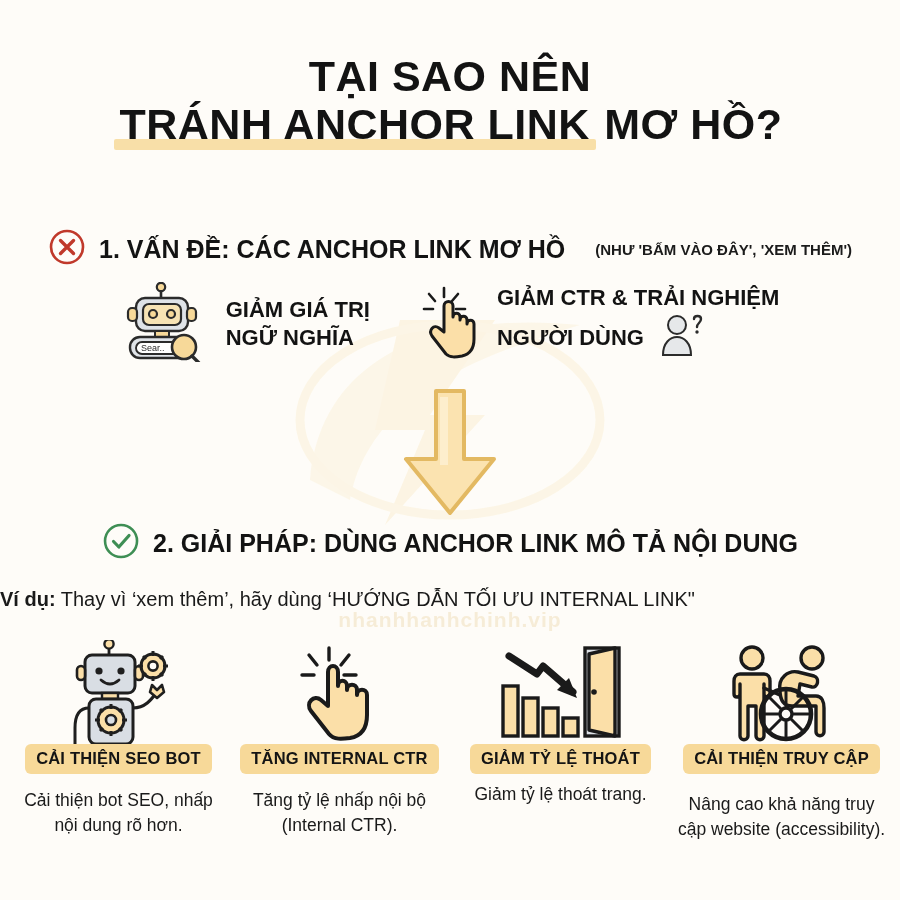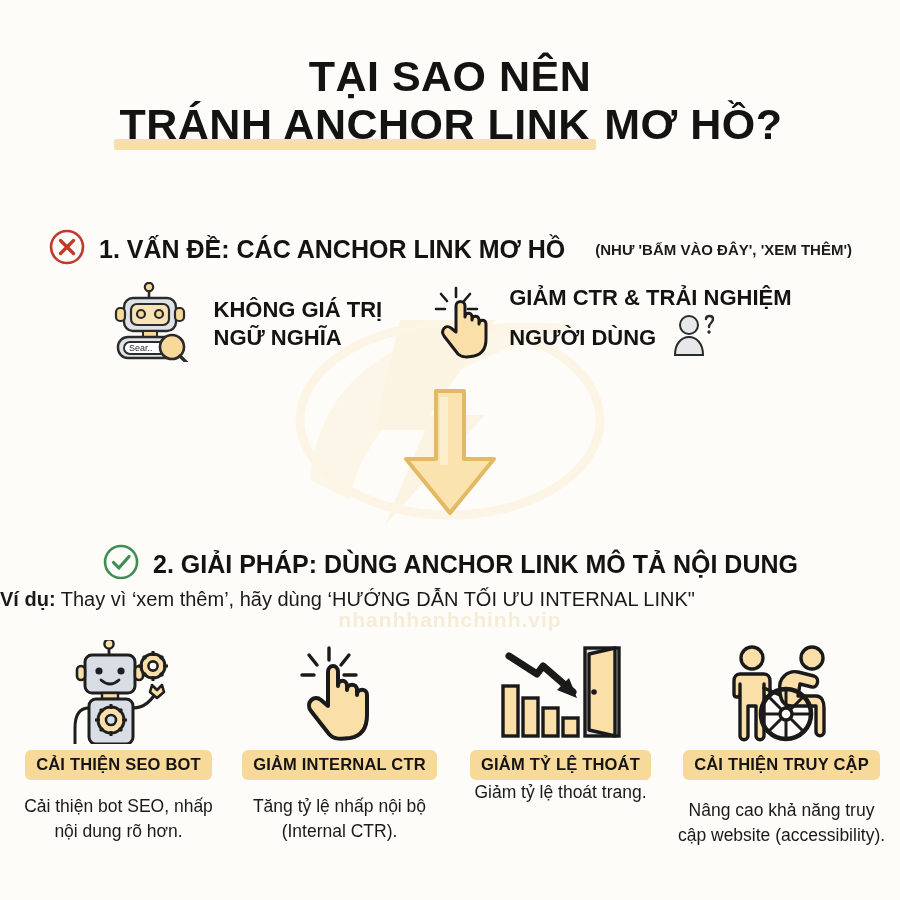--- a/index.html
+++ b/index.html
@@ -75,29 +75,29 @@
   .example b{font-weight:bold;}
 
   
   .cols{
     position:absolute;top:636px;left:8px;right:8px;z-index:3;
     display:flex;justify-content:space-between;align-items:flex-start;
   }
   .col{width:221px;display:flex;flex-direction:column;align-items:center;}
   .col-ico{height:108px;display:flex;align-items:flex-end;justify-content:center;}
   .col-badge{
-    margin-top:6px;background:#F7D999;color:#141414;
+    background:#F7D999;color:#141414;
     font-size:16.5px;font-weight:bold;letter-spacing:.2px;
     padding:5px 11px 6px;border-radius:6px;white-space:nowrap;
   }
   .col-desc{
     margin-top:14px;font-size:17.5px;color:#1a1a1a;line-height:1.42;
     text-align:center;padding:0 4px;
   }
-  .col.c3 .col-desc{margin-top:0;}
+  .col.c3 .col-desc{margin-top:8px;}
   .col.c4 .col-desc{margin-top:18px;}
 
   
   .big-arrow{position:absolute;left:398px;top:385px;z-index:3;}
 </style>
 </head>
 <body>
 
 <div class="canvas">
 
@@ -144,21 +144,21 @@
           <rect x="66" y="26" width="9" height="13" rx="4" fill="#F7D999" stroke="#2b2b2b" stroke-width="2.2"></rect>
           <rect x="34" y="49" width="14" height="6" fill="#F7D999" stroke="#2b2b2b" stroke-width="2"></rect>
           <rect x="9" y="55" width="64" height="21" rx="10" fill="#DFE3E8" stroke="#2b2b2b" stroke-width="2.4"></rect>
           <rect x="15" y="60" width="44" height="12" rx="6" fill="#FFFFFF" stroke="#2b2b2b" stroke-width="1.9"></rect>
           <text x="20" y="69.4" font-family="Liberation Sans, sans-serif" font-size="9" fill="#2b2b2b">Sear..</text>
           <circle cx="63" cy="65" r="12" fill="#F7D999" stroke="#2b2b2b" stroke-width="2.6"></circle>
           <line x1="71" y1="74" x2="79" y2="82" stroke="#2b2b2b" stroke-width="3.4" stroke-linecap="round"></line>
         </svg>
       </span>
       <span class="prob-text">
-        <span>KHÔNG GIÁ TRỊ</span><br>
+        <span>GIẢM GIÁ TRỊ</span><br>
         <span>NGỮ NGHĨA</span>
       </span>
     </div>
 
     <div class="prob-item">
       <span>
         <svg width="62" height="76" viewBox="0 0 62 76">
           <g stroke="#1a1a1a" stroke-width="2.6" stroke-linecap="round">
             <line x1="22" y1="4" x2="22" y2="13"></line>
             <line x1="7" y1="10" x2="13" y2="17"></line>
@@ -185,21 +185,21 @@
 
   </div>
 
   <div class="big-arrow">
     <svg width="104" height="136" viewBox="0 0 104 136">
       <path d="M38 6 L66 6 L66 74 L96 74 L52 128 L8 74 L38 74 Z" fill="#FBE3B0" stroke="#E3B962" stroke-width="4" stroke-linejoin="round"></path>
       <path d="M42 12 L50 12 L50 80 L42 80 Z" fill="#FDF0D2" opacity="0.85"></path>
     </svg>
   </div>
 
-  <div class="sec-head" style="top:543px;">
+  <div class="sec-head" style="top:522px;">
     <span class="badge-ico">
       <svg width="38" height="38" viewBox="0 0 38 38">
         <circle cx="19" cy="19" r="16" fill="none" stroke="#3E8E54" stroke-width="2.6"></circle>
         <path d="M11.5 19.5 L16.8 25 L27 13.5" fill="none" stroke="#3E8E54" stroke-width="3.2" stroke-linecap="round" stroke-linejoin="round"></path>
       </svg>
     </span>
     <span class="sec-title">2. GIẢI PHÁP: DÙNG ANCHOR LINK MÔ TẢ NỘI DUNG</span>
   </div>
 
   <div class="example">
@@ -265,21 +265,21 @@
           <g stroke="#1a1a1a" stroke-width="3.4" stroke-linecap="round">
             <line x1="32" y1="4" x2="32" y2="16"></line>
             <line x1="12" y1="11" x2="20" y2="21"></line>
             <line x1="52" y1="11" x2="44" y2="21"></line>
             <line x1="5" y1="31" x2="17" y2="31"></line>
             <line x1="59" y1="31" x2="47" y2="31"></line>
           </g>
           <path d="M31 28 L31 62 L24 56 C17 50 8 59 14 67 L32 90 C37 96 45 95 53 94 C65 92 70 83 70 71 L70 51 C70 44 60 44 60 51 L60 46 C60 39 50 39 50 46 L50 42 C50 35 41 35 41 42 L41 28 C41 20 31 20 31 28 Z" fill="#FBDFA8" stroke="#1a1a1a" stroke-width="4" stroke-linejoin="round"></path>
         </svg>
       </div>
-      <div class="col-badge">GIẢM INTERNAL CTR</div>
+      <div class="col-badge">TĂNG INTERNAL CTR</div>
       <div class="col-desc">Tăng tỷ lệ nhấp nội bộ (Internal CTR).</div>
     </div>
 
     <div class="col c3">
       <div class="col-ico">
         <svg width="128" height="100" viewBox="0 0 128 100">
           <rect x="6" y="42" width="15" height="50" fill="#FBDFA8" stroke="#1a1a1a" stroke-width="3.4"></rect>
           <rect x="26" y="54" width="15" height="38" fill="#FBDFA8" stroke="#1a1a1a" stroke-width="3.4"></rect>
           <rect x="46" y="64" width="15" height="28" fill="#FBDFA8" stroke="#1a1a1a" stroke-width="3.4"></rect>
           <rect x="66" y="74" width="15" height="18" fill="#FBDFA8" stroke="#1a1a1a" stroke-width="3.4"></rect>

